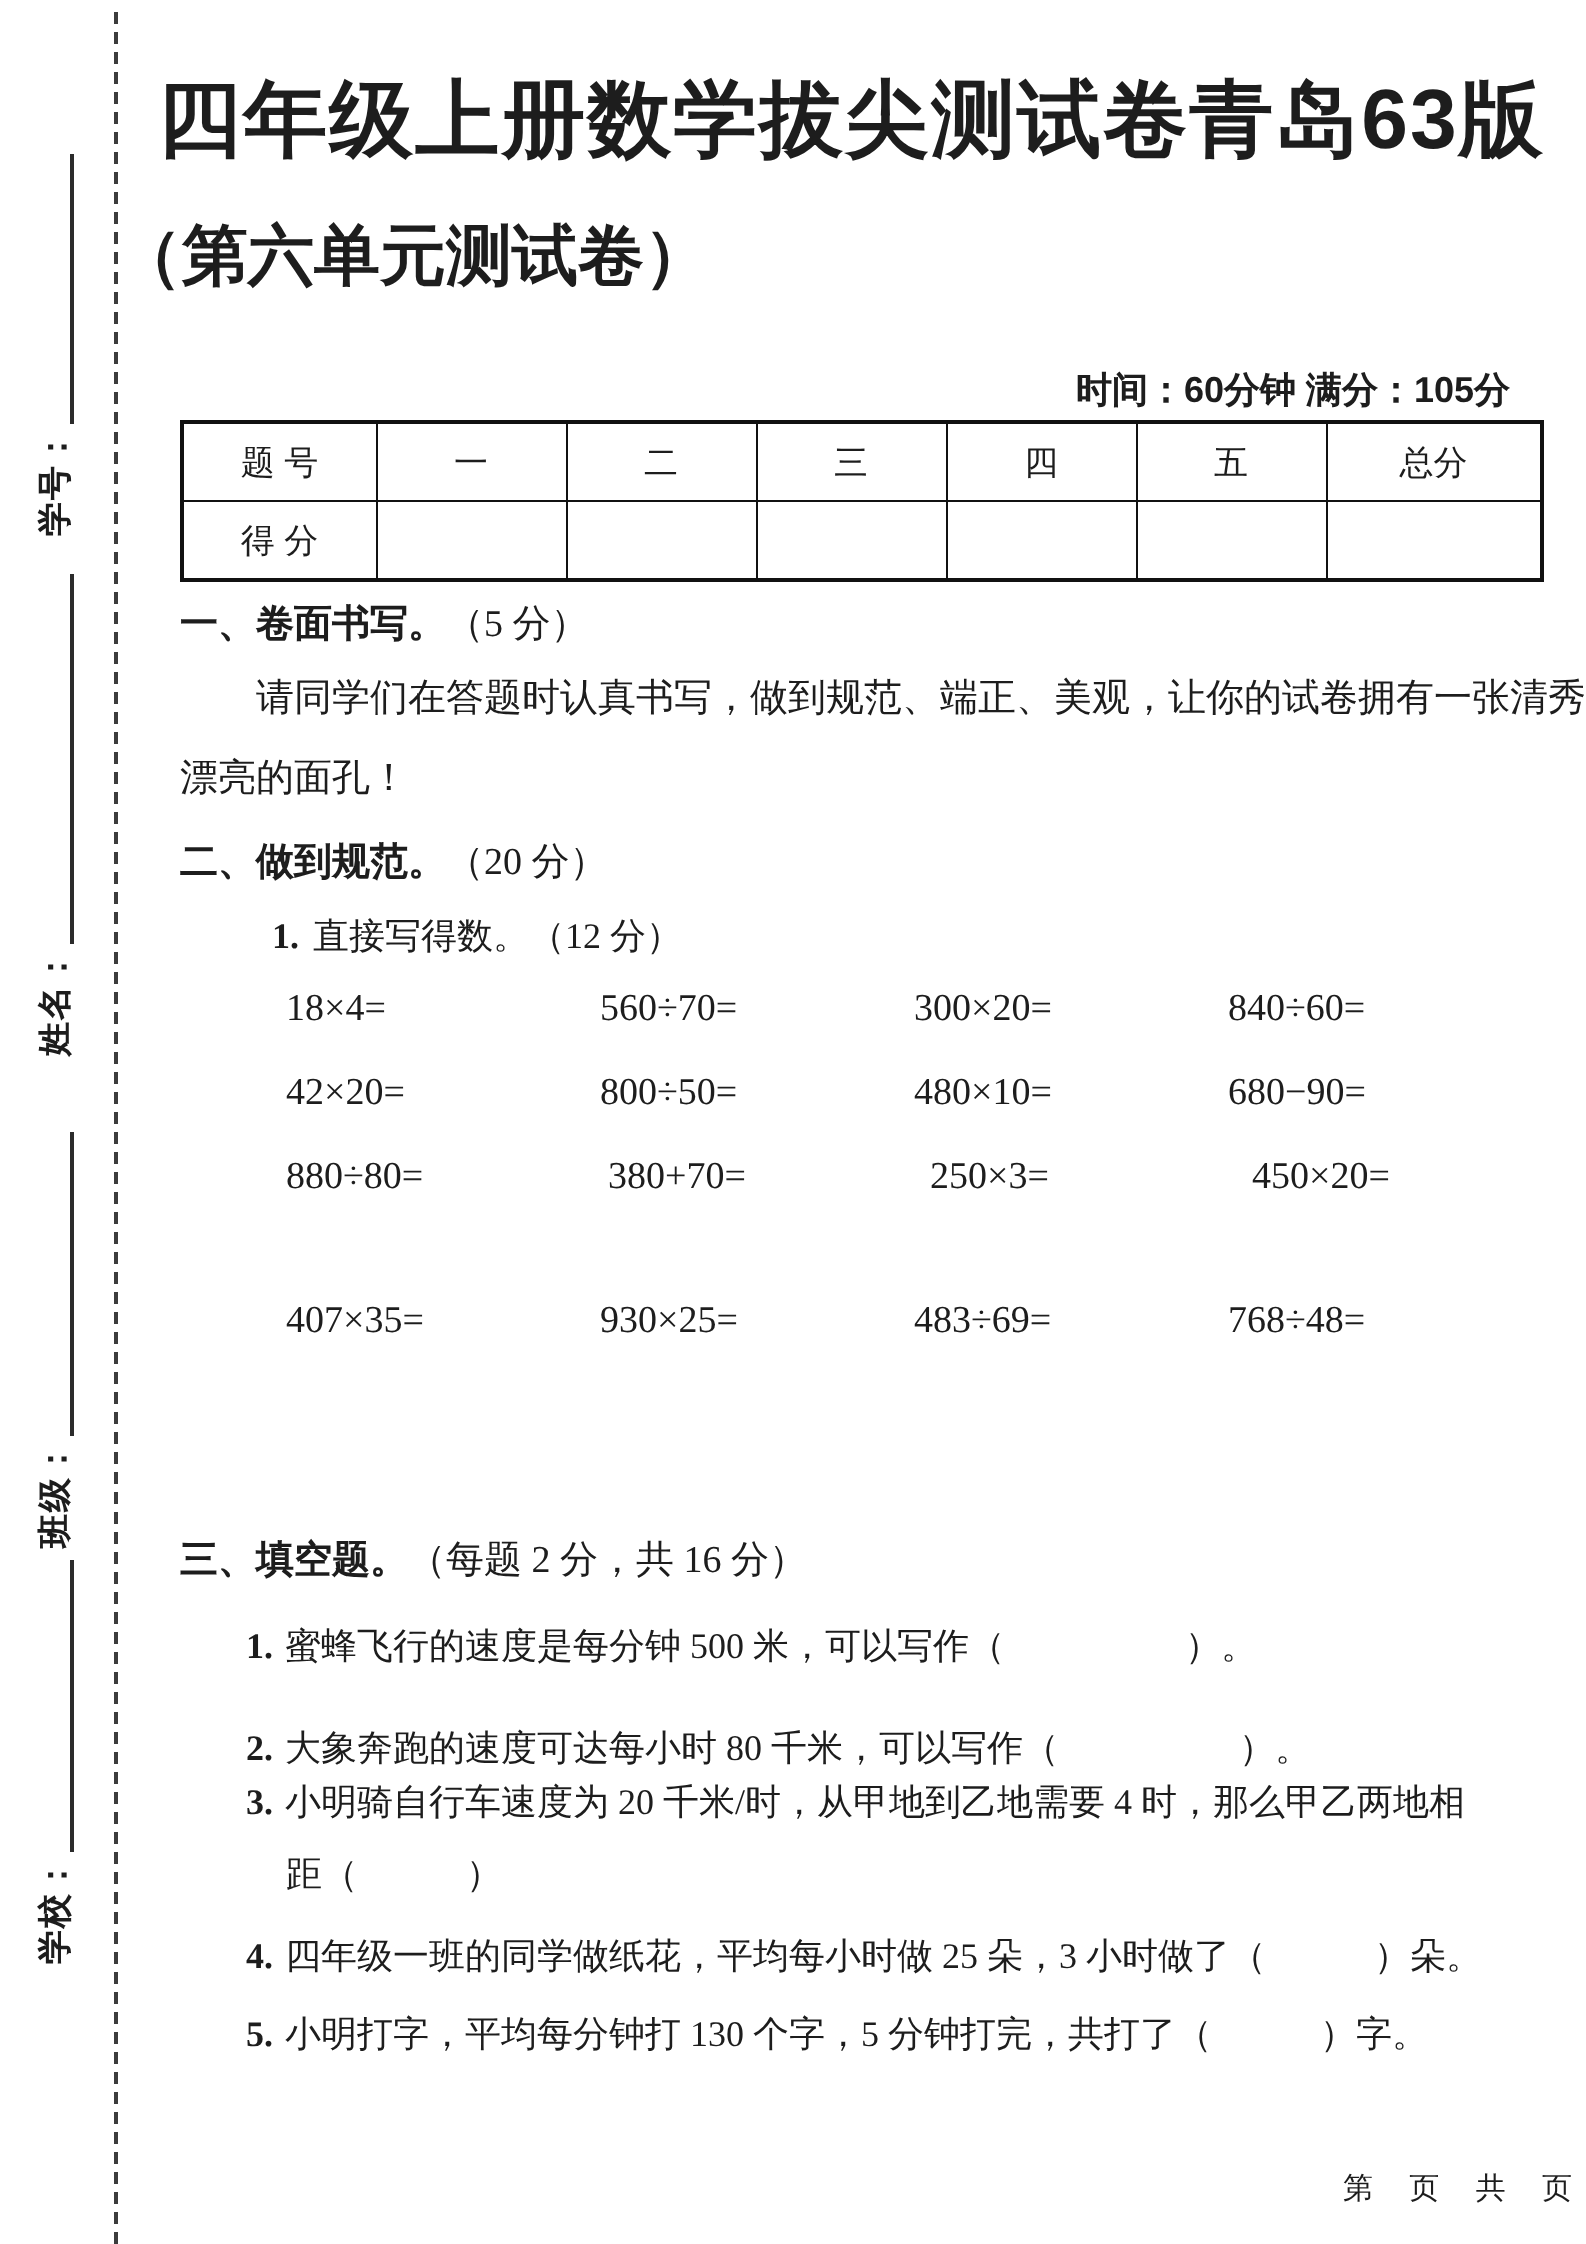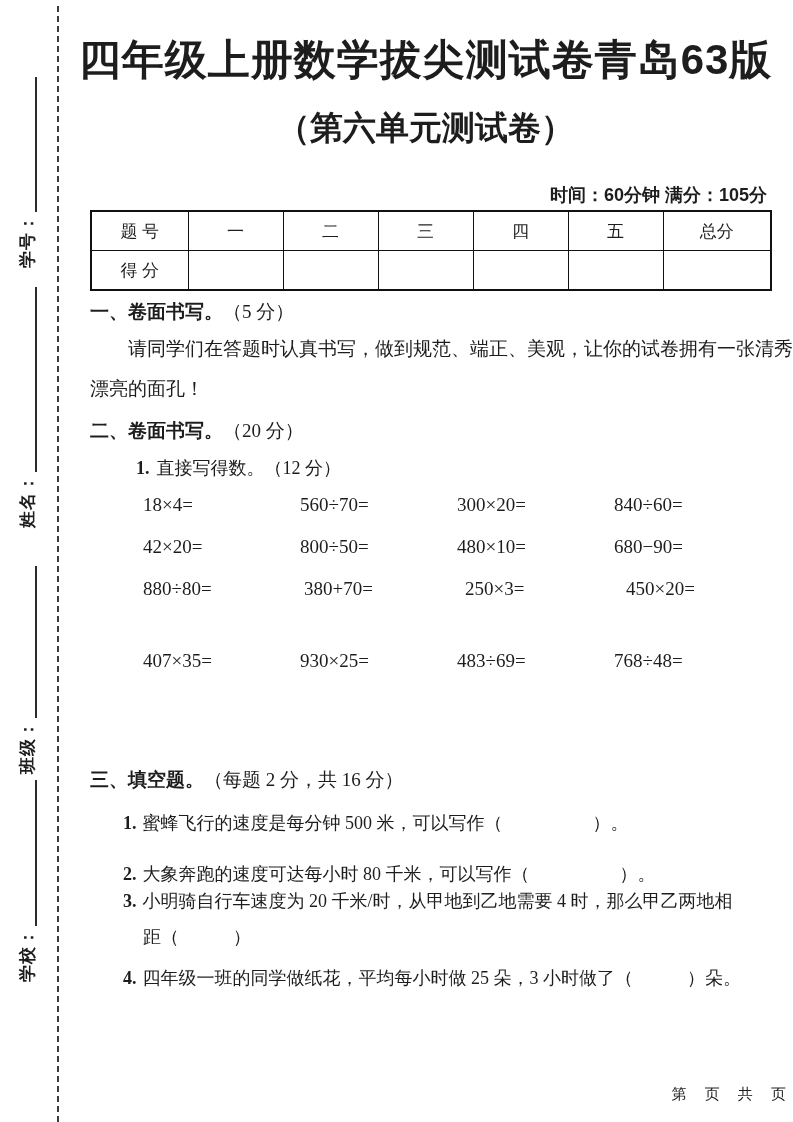--- a/index.html
+++ b/index.html
@@ -33,24 +33,24 @@
   .sf4 { top:982px; } .sf4 .side-line { width:146px; }
 
   
   .title {
     position:absolute; top:32px; left:58px; right:0; margin:0;
     text-align:center; font:bold 42px "Liberation Sans", sans-serif;
     letter-spacing:1px;
   }
   .subtitle {
     position:absolute; top:106px; left:58px; right:0; margin:0;
-    text-align:center; font:bold 33px "Liberation Sans", sans-serif;
+    font:bold 33px "Liberation Sans", sans-serif;
   }
   .meta {
-    position:absolute; top:183px; right:26px;
+    position:absolute; top:183px; right:38px;
     font:bold 18px "Liberation Sans", sans-serif;
   }
 
   
   .score-table {
     position:absolute; top:210px; left:90px;
     border-collapse:collapse; table-layout:fixed;
     border:2px solid #111;
     font:17px "Liberation Sans", sans-serif;
     padding-left:42px;
@@ -140,21 +140,21 @@
   </tbody>
     </table>
 
   <div class="blk sec-head" style="top:299px; left:90px;">
     <b>一、卷面书写。</b><span class="pts">（5 分）</span>
   </div>
   <div class="blk body-text" style="top:336px; left:128px;">请同学们在答题时认真书写，做到规范、端正、美观，让你的试卷拥有一张清秀、</div>
   <div class="blk body-text" style="top:376px; left:90px;">漂亮的面孔！</div>
 
   <div class="blk sec-head" style="top:418px; left:90px;">
-    <b>二、卷面书写。</b><span class="pts">（20 分）</span>
+    <b>二、做到规范。</b><span class="pts">（20 分）</span>
   </div>
 
   <div class="blk sub-head" style="top:456px; left:136px;">
     <span class="num">1.</span><span>直接写得数。（12 分）</span>
   </div>
 
   <div class="calc-row" style="top:494px;">
     <span>18×4=</span>
     <span>560÷70=</span>
     <span>300×20=</span>
@@ -192,16 +192,19 @@
   </div>
   <div class="blk q" style="top:889px; left:123px;">
     <span class="num">3.</span><span>小明骑自行车速度为 20 千米/时，从甲地到乙地需要 4 时，那么甲乙两地相</span>
   </div>
   <div class="blk q" style="top:925px; left:143px;">
     <span>距（　　　）</span>
   </div>
   <div class="blk q" style="top:966px; left:123px;">
     <span class="num">4.</span><span>四年级一班的同学做纸花，平均每小时做 25 朵，3 小时做了（　　　）朵。</span>
   </div>
+  <div class="blk q" style="top:1005px; left:123px;">
+    <span class="num">5.</span><span>小明打字，平均每分钟打 130 个字，5 分钟打完，共打了（　　　）字。</span>
+  </div>
 
   <div class="footer">第 页 共 页</div>
 
 </div>
 
 </body></html>

